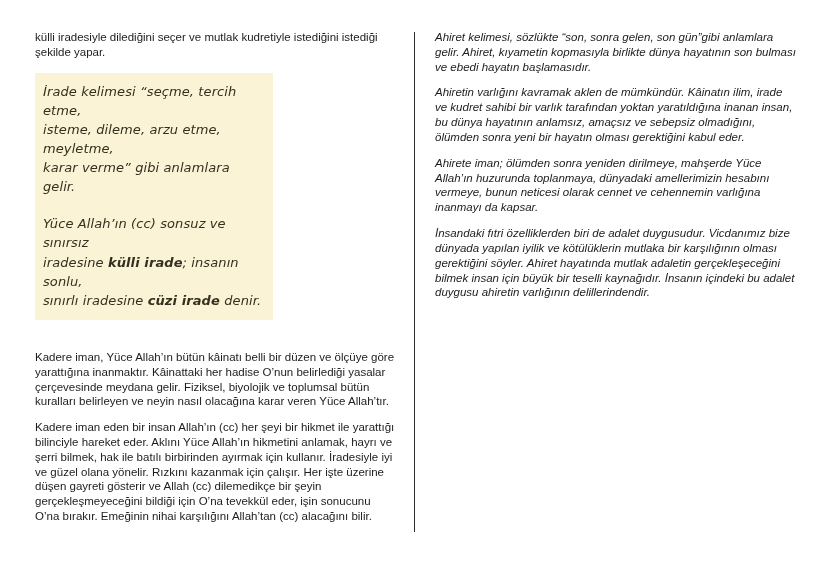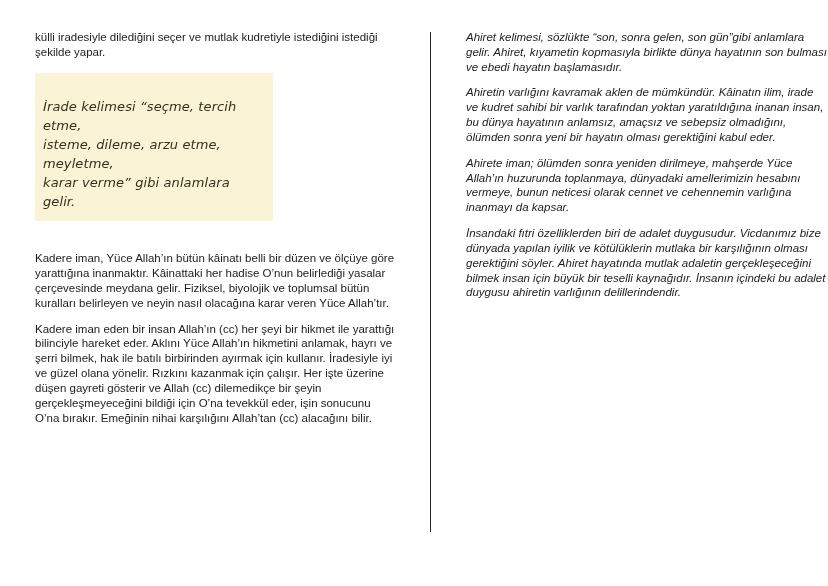--- a/index.html
+++ b/index.html
@@ -13,21 +13,20 @@
     position: relative;
     width: 828px;
     height: 586px;
     background: #ffffff;
     overflow: hidden;
   }
 
   .columns {
     display: flex;
     padding: 30px 0 0 35px;
-    justify-content: space-between;
   }
 
   .col {
     color: #1c1c1c;
     font-size: 11.5px;
     line-height: 1.29;
   }
 
   .col.left  { width: 362px; }
   .col.right { width: 366px; }
@@ -39,21 +38,21 @@
     margin: 2px 16px 0 17px;
     flex: none;
   }
 
   p.body-text { margin: 8px 0 11px 0; }
   p.body-text:first-child { margin-top: 0; }
 
   .highlight-box {
     background: var(--highlight-bg, #fbf3d6);
     width: 238px;
-    padding: 24px 8px 10px 8px;
+    padding: 9px 8px 10px 8px;
     margin: 13px 0 30px 0;
     color: #33301f;
   }
 
   .hand {
     font-family: "DejaVu Sans", cursive;
     font-style: italic;
     font-size: 13px;
     line-height: 1.47;
     white-space: pre-line;
@@ -72,20 +71,23 @@
 <div class="page">
   <div class="columns">
 
     <div class="col left">
       <p class="body-text">külli iradesiyle dilediğini seçer ve mutlak kudretiyle istediğini istediği şekilde yapar.</p>
 
       <div class="highlight-box">
         <p class="hand">İrade kelimesi “seçme, tercih etme,
 isteme, dileme, arzu etme, meyletme,
 karar verme” gibi anlamlara gelir.</p>
+        <p class="hand"><span>Yüce Allah’ın (cc) sonsuz ve sınırsız
+iradesine </span><strong>külli irade</strong><span>; insanın sonlu,
+sınırlı iradesine </span><strong>cüzi irade</strong><span> denir.</span></p>
       </div>
 
       <p class="body-text">Kadere iman, Yüce Allah’ın bütün kâinatı belli bir düzen ve ölçüye göre yarattığına inanmaktır. Kâinattaki her hadise O’nun belirlediği yasalar çerçevesinde meydana gelir. Fiziksel, biyolojik ve toplumsal bütün kuralları belirleyen ve neyin nasıl olacağına karar veren Yüce Allah’tır.</p>
 
       <p class="body-text">Kadere iman eden bir insan Allah’ın (cc) her şeyi bir hikmet ile yarattığı bilinciyle hareket eder. Aklını Yüce Allah’ın hikmetini anlamak, hayrı ve şerri bilmek, hak ile batılı birbirinden ayırmak için kullanır. İradesiyle iyi ve güzel olana yönelir. Rızkını kazanmak için çalışır. Her işte üzerine düşen gayreti gösterir ve Allah (cc) dilemedikçe bir şeyin gerçekleşmeyeceğini bildiği için O’na tevekkül eder, işin sonucunu O’na bırakır. Emeğinin nihai karşılığını Allah’tan (cc) alacağını bilir.</p>
 
     </div>
 
     <div class="divider"></div>
 

